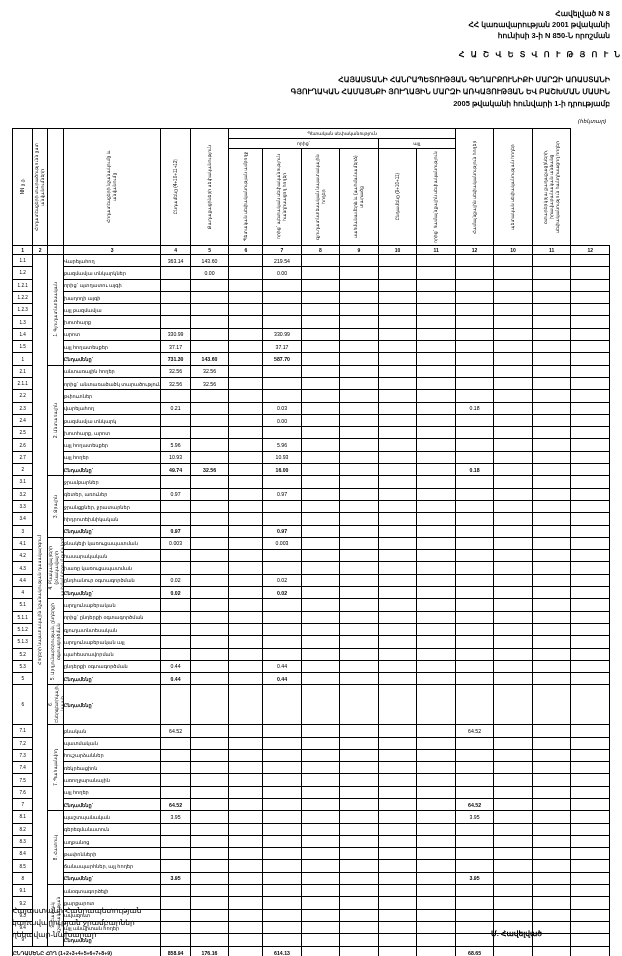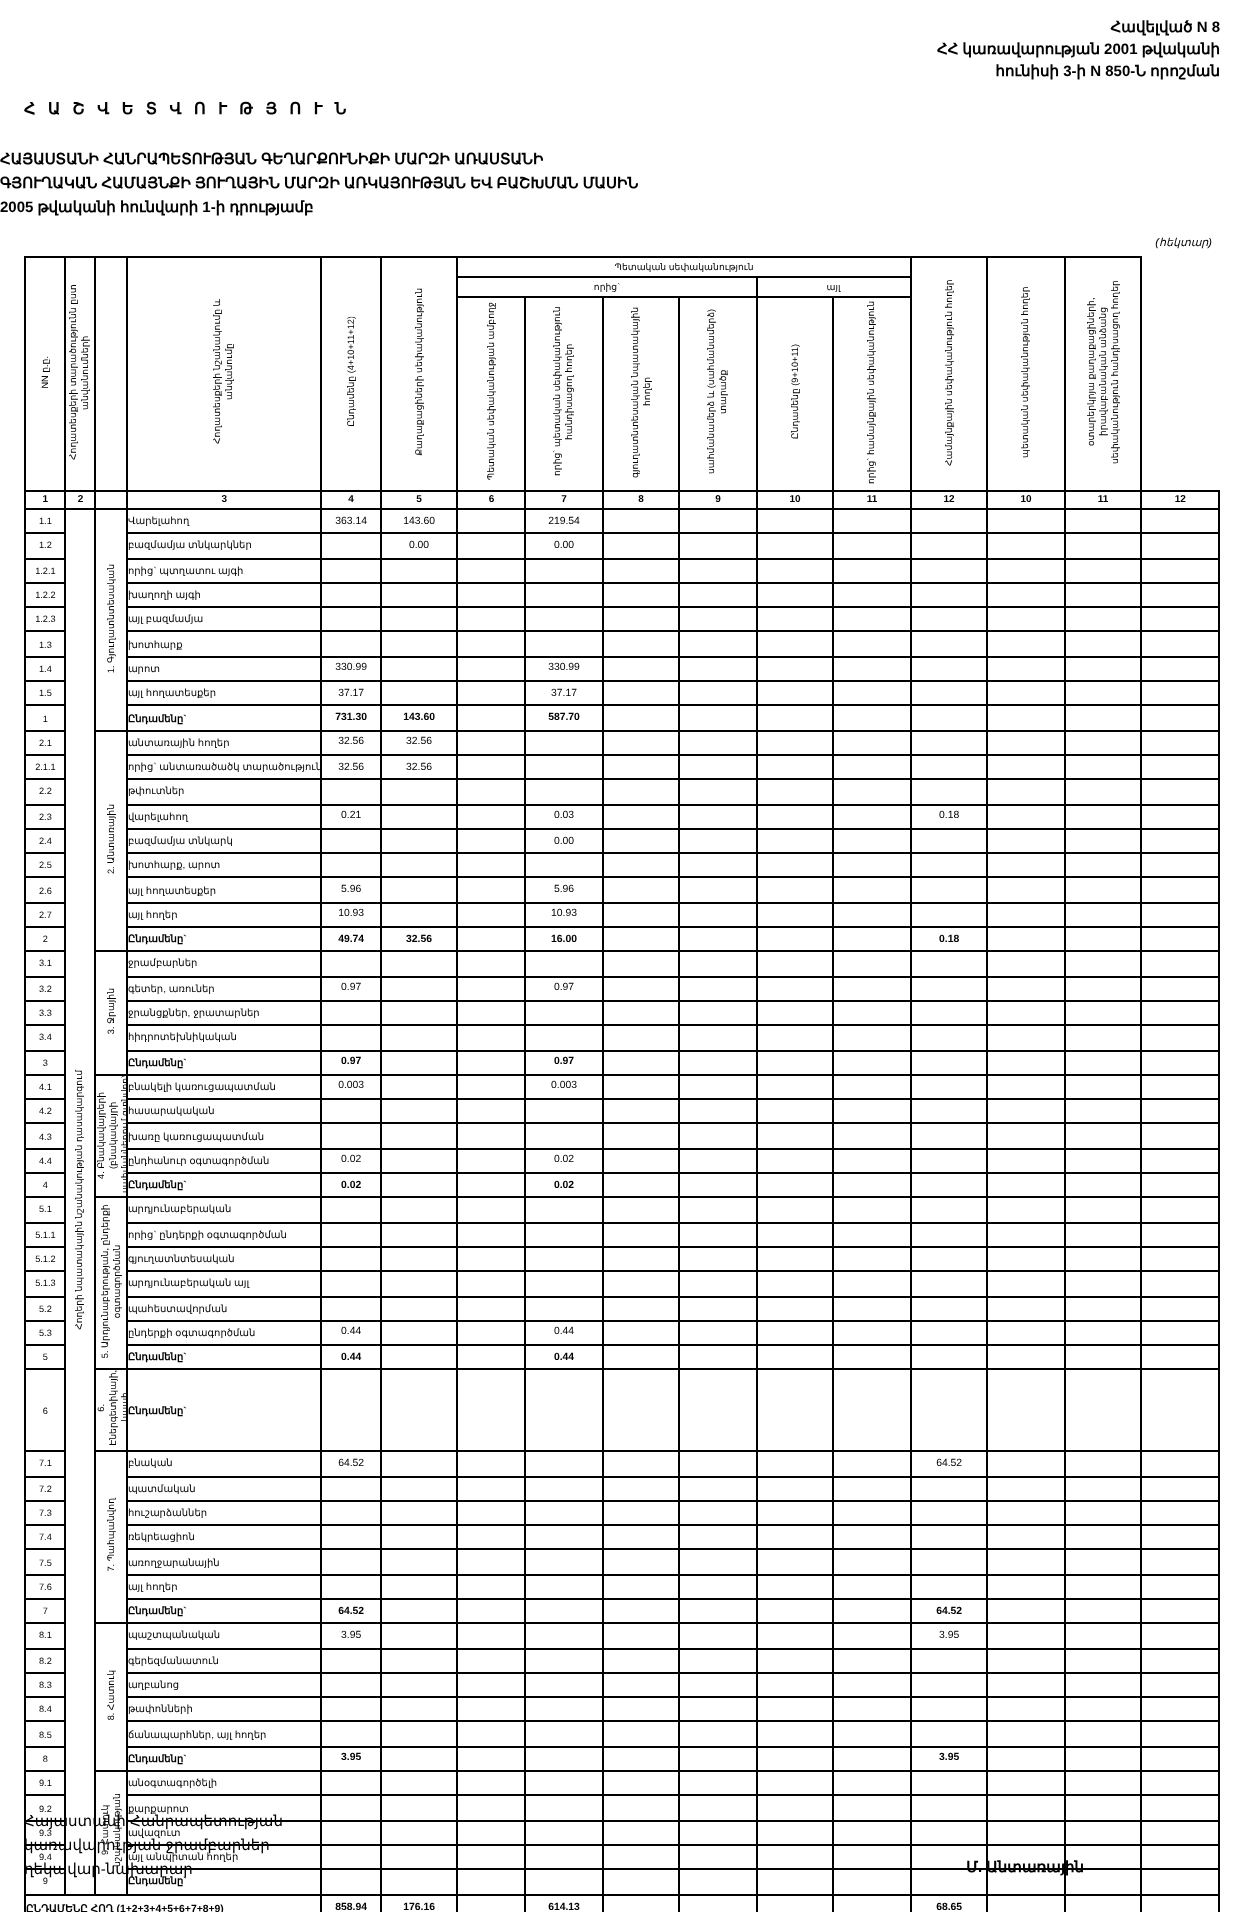--- a/index.html
+++ b/index.html
@@ -1,21 +1,21 @@
 <!DOCTYPE html>
 <html><head>
 <meta charset="utf-8">
 <style>
   html,body{margin:0;padding:0;background:#fff;}
   body{width:622px;height:956px;font-family:"Liberation Sans",sans-serif;color:#000;position:relative;overflow:hidden;}
   .page{position:relative;width:622px;height:752px;padding:0;}
   .hdr-right{position:absolute;right:12px;top:8px;text-align:right;font-size:7.5px;font-weight:bold;line-height:11px;}
   .hdr-right div{white-space:nowrap;}
-  .doc-title{position:absolute;left:12px;right:0;top:50px;text-align:left;font-size:8px;font-weight:bold;letter-spacing:2px;}
-  .title-block{position:absolute;left:0;right:0;top:74px;text-align:left;font-size:7.5px;font-weight:bold;line-height:12px;}
+  .doc-title{position:absolute;left:0;right:0;top:50px;text-align:right;font-size:8px;font-weight:bold;letter-spacing:2px;}
+  .title-block{position:absolute;left:0;right:12px;top:74px;text-align:right;font-size:7.5px;font-weight:bold;line-height:12px;}
   .unit-note{position:absolute;right:16px;top:118px;font-size:5.5px;font-style:italic;}
   table{border-collapse:collapse;table-layout:fixed;}
   .main-tbl{position:absolute;left:12px;top:128px;width:598px;font-size:5px;}
   .main-tbl td,.main-tbl th{border:1px solid #000;padding:0;vertical-align:middle;overflow:hidden;}
   .vhead{height:96px;text-align:center;}
   .vhead .rot{writing-mode:vertical-rl;transform:rotate(180deg);white-space:nowrap;font-size:4.6px;line-height:6px;display:inline-block;max-height:94px;overflow:hidden;}
   .vhead .rot.two{white-space:normal;height:94px;}
   .grp{text-align:center;font-size:4.6px;height:9px;}
   .numrow td{text-align:center;font-size:5px;height:8px;font-weight:bold;}
   .r td{height:11.3px;}
@@ -1007,15 +1007,15 @@
           <td class="c-num bold"></td>
         </tr>
       </tbody>
   </table>
 
   <div class="sig">
     <div>Հայաստանի Հանրապետության</div>
     <div>կառավարության ջրամբարներ</div>
     <div>ղեկավար-նախարար</div>
   </div>
-  <div class="sig-name">Մ. Անտառային</div>
+  <div class="sig-name">Մ. Հավելված</div>
 
 </div>
 
 </body></html>

